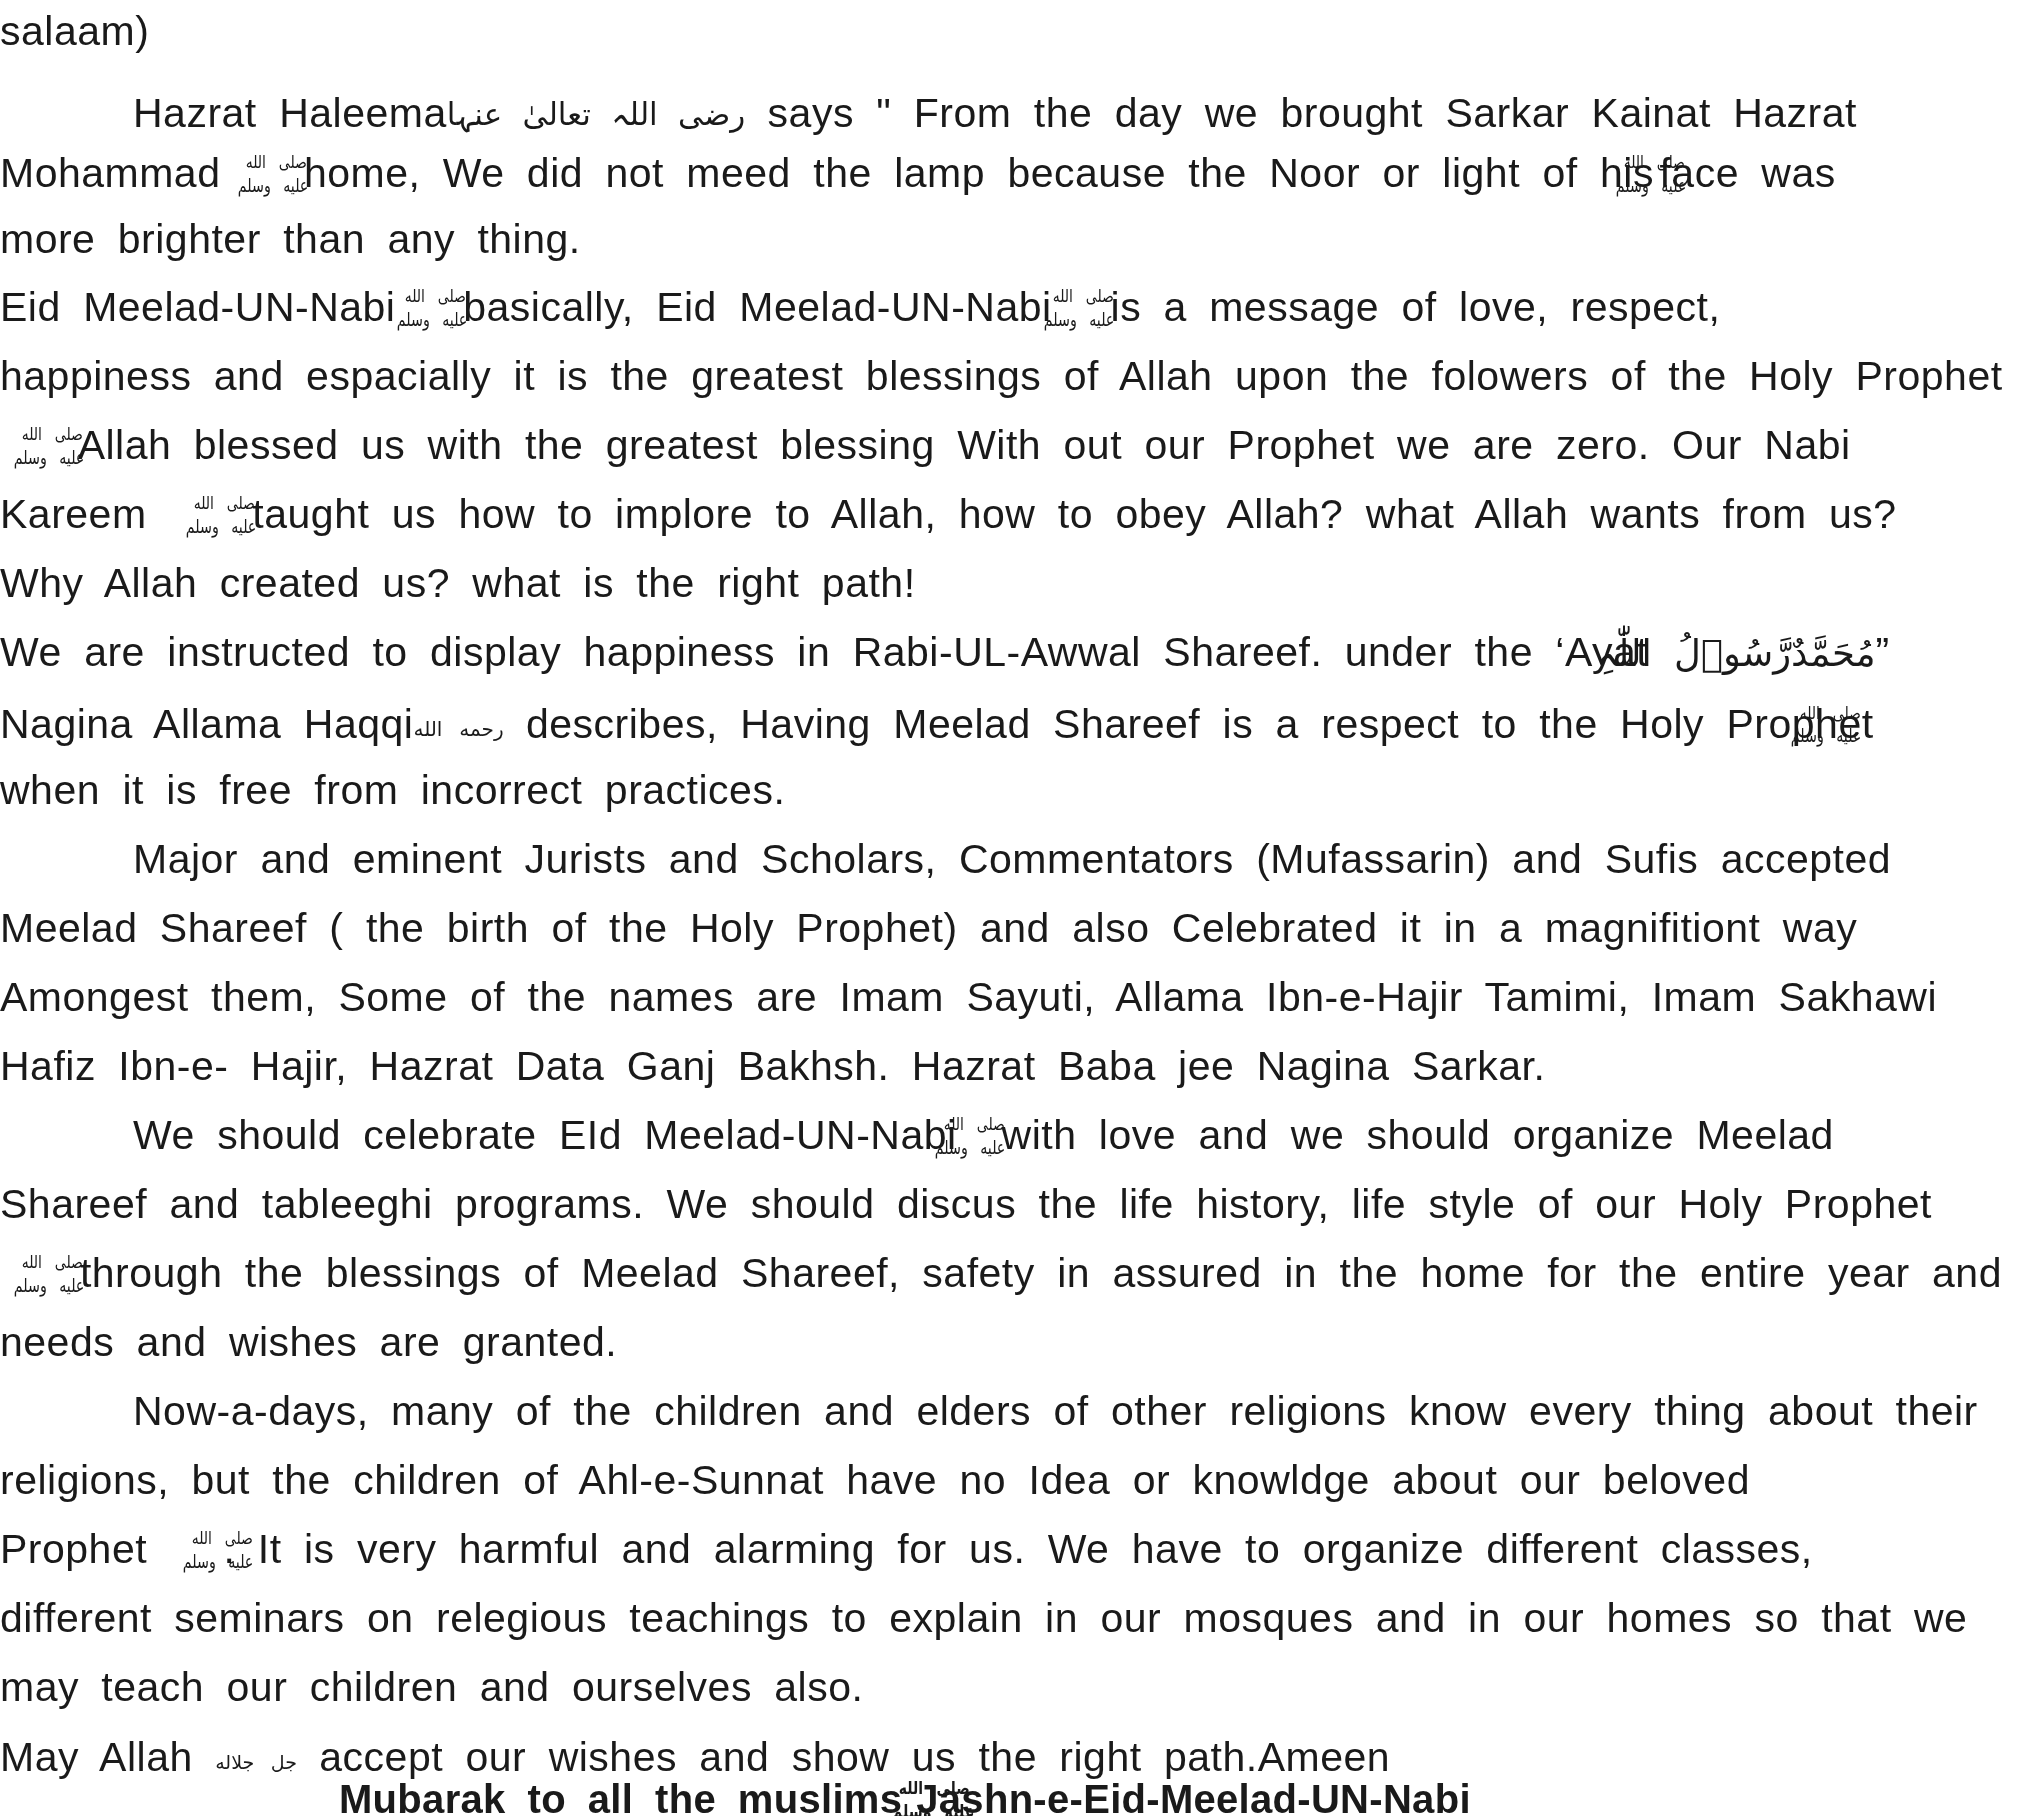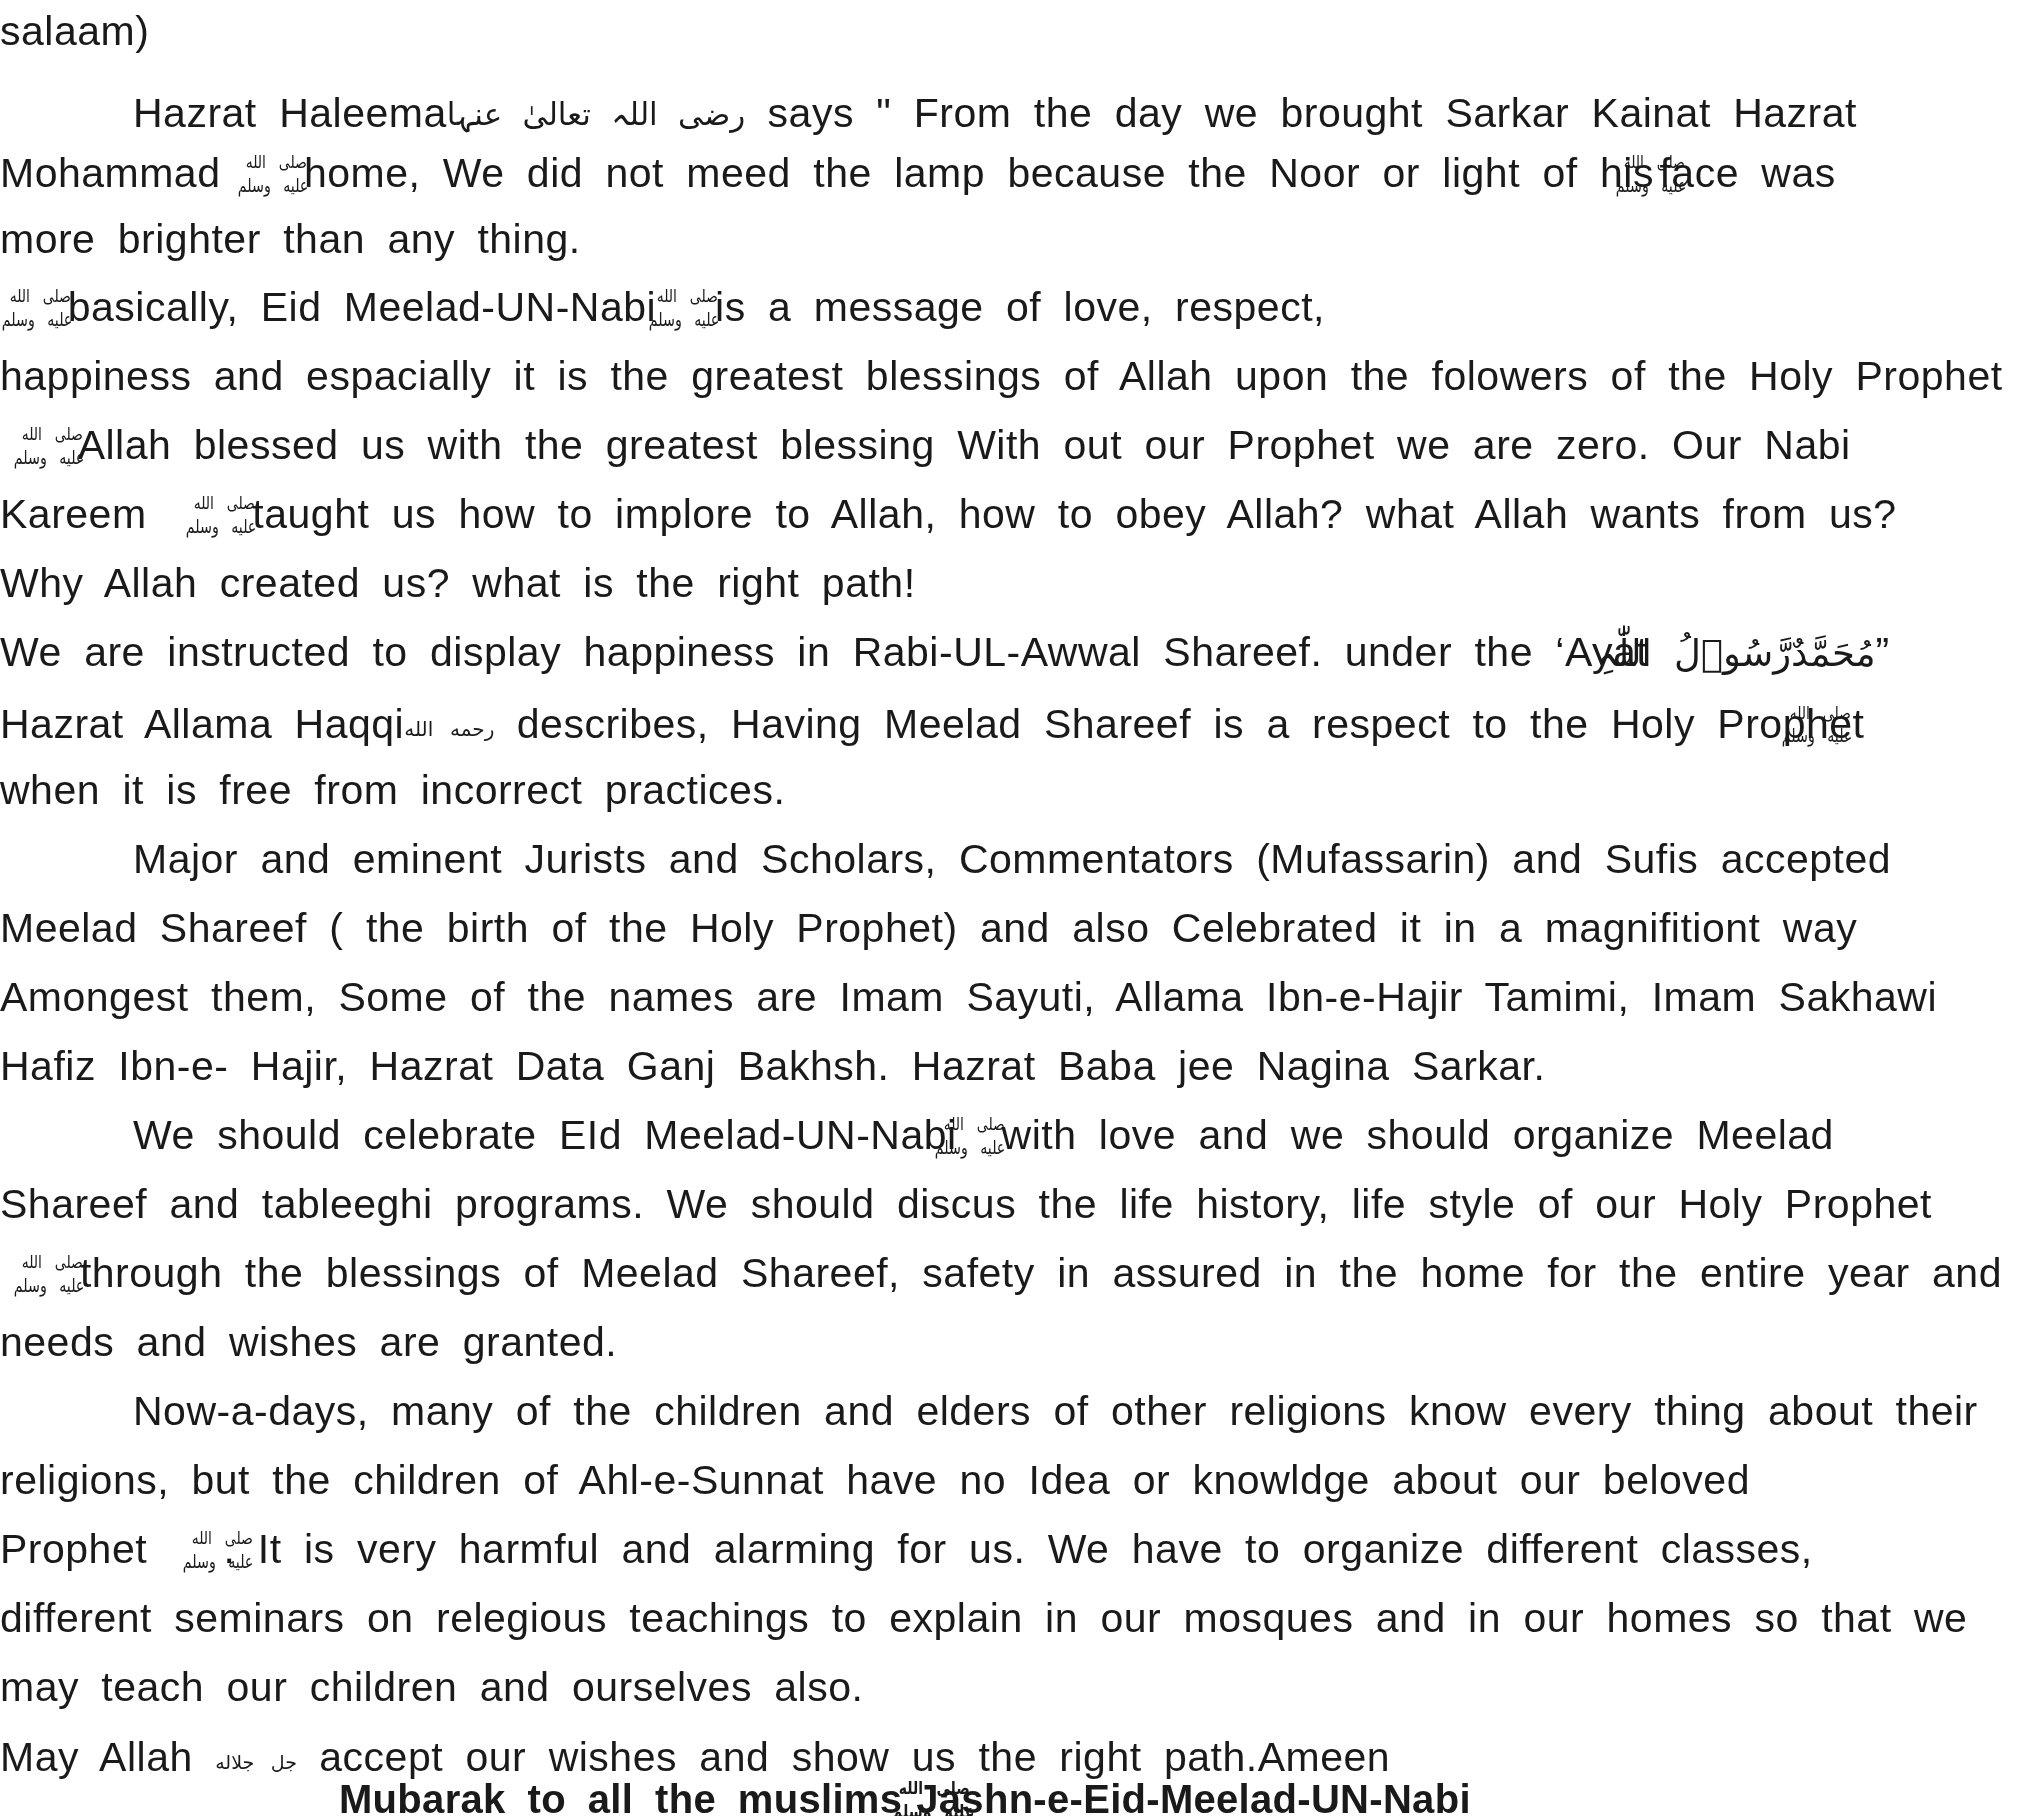--- a/index.html
+++ b/index.html
@@ -33,21 +33,21 @@
 
   <div class="line" style="top:147px">
     <span>Mohammad</span><span class="hon"><span class="top">صلى الله</span><span class="bot">عليه وسلم</span></span><span> home, We did not meed the lamp because the Noor or light of his</span><span class="hon" style="margin-left:-52px"><span class="top">صلى الله</span><span class="bot">عليه وسلم</span></span><span>face was</span>
   </div>
 
   <div class="line" style="top:213px">
     <span>more brighter than any thing.</span>
   </div>
 
   <div class="line" style="top:281px">
-    <span class="hon" style="margin-left:-12.2px"><span class="top">صلى الله</span><span class="bot">عليه وسلم</span></span><span> basically, Eid Meelad-UN-Nabi</span><span class="hon" style="margin-left:-21px"><span class="top">صلى الله</span><span class="bot">عليه وسلم</span></span><span> is a message of love, respect,</span>
+    <span>Eid Meelad-UN-Nabi</span><span class="hon" style="margin-left:-12.2px"><span class="top">صلى الله</span><span class="bot">عليه وسلم</span></span><span> basically, Eid Meelad-UN-Nabi</span><span class="hon" style="margin-left:-21px"><span class="top">صلى الله</span><span class="bot">عليه وسلم</span></span><span> is a message of love, respect,</span>
   </div>
 
   <div class="line" style="top:350px">
     <span>happiness and espacially it is the greatest blessings of Allah upon the folowers of the Holy Prophet</span>
   </div>
 
   <div class="line" style="top:419px">
     <span class="hon" style="margin-left:0"><span class="top">صلى الله</span><span class="bot">عليه وسلم</span></span><span> Allah blessed us with the greatest blessing With out our Prophet we are zero. Our Nabi</span>
   </div>
 
@@ -57,21 +57,21 @@
 
   <div class="line" style="top:557px">
     <span>Why Allah created us? what is the right path!</span>
   </div>
 
   <div class="line" style="top:626px">
     <span>We are instructed to display happiness in Rabi-UL-Awwal Shareef. under the ‘Ayat</span><span class="ar-big" style="margin-left:-52px">مُحَمَّدٌرَّسُوۡلُ اللّٰہِ</span><span>”</span>
   </div>
 
   <div class="line" style="top:695px">
-    <span>Hazrat Allama Haqqi</span><span class="ar" style="font-size:20px">رحمه الله</span><span> describes, Having Meelad Shareef is a respect to the Holy Prophet</span><span class="hon" style="margin-left:-96px"><span class="top">صلى الله</span><span class="bot">عليه وسلم</span></span>
+    <span>Nagina Allama Haqqi</span><span class="ar" style="font-size:20px">رحمه الله</span><span> describes, Having Meelad Shareef is a respect to the Holy Prophet</span><span class="hon" style="margin-left:-96px"><span class="top">صلى الله</span><span class="bot">عليه وسلم</span></span>
   </div>
 
   <div class="line indent" style="top:833px">
     <span>Major and eminent Jurists and Scholars, Commentators (Mufassarin) and Sufis accepted</span>
   </div>
 
   <div class="line" style="top:764px">
     <span>when it is free from incorrect practices.</span>
   </div>
 

